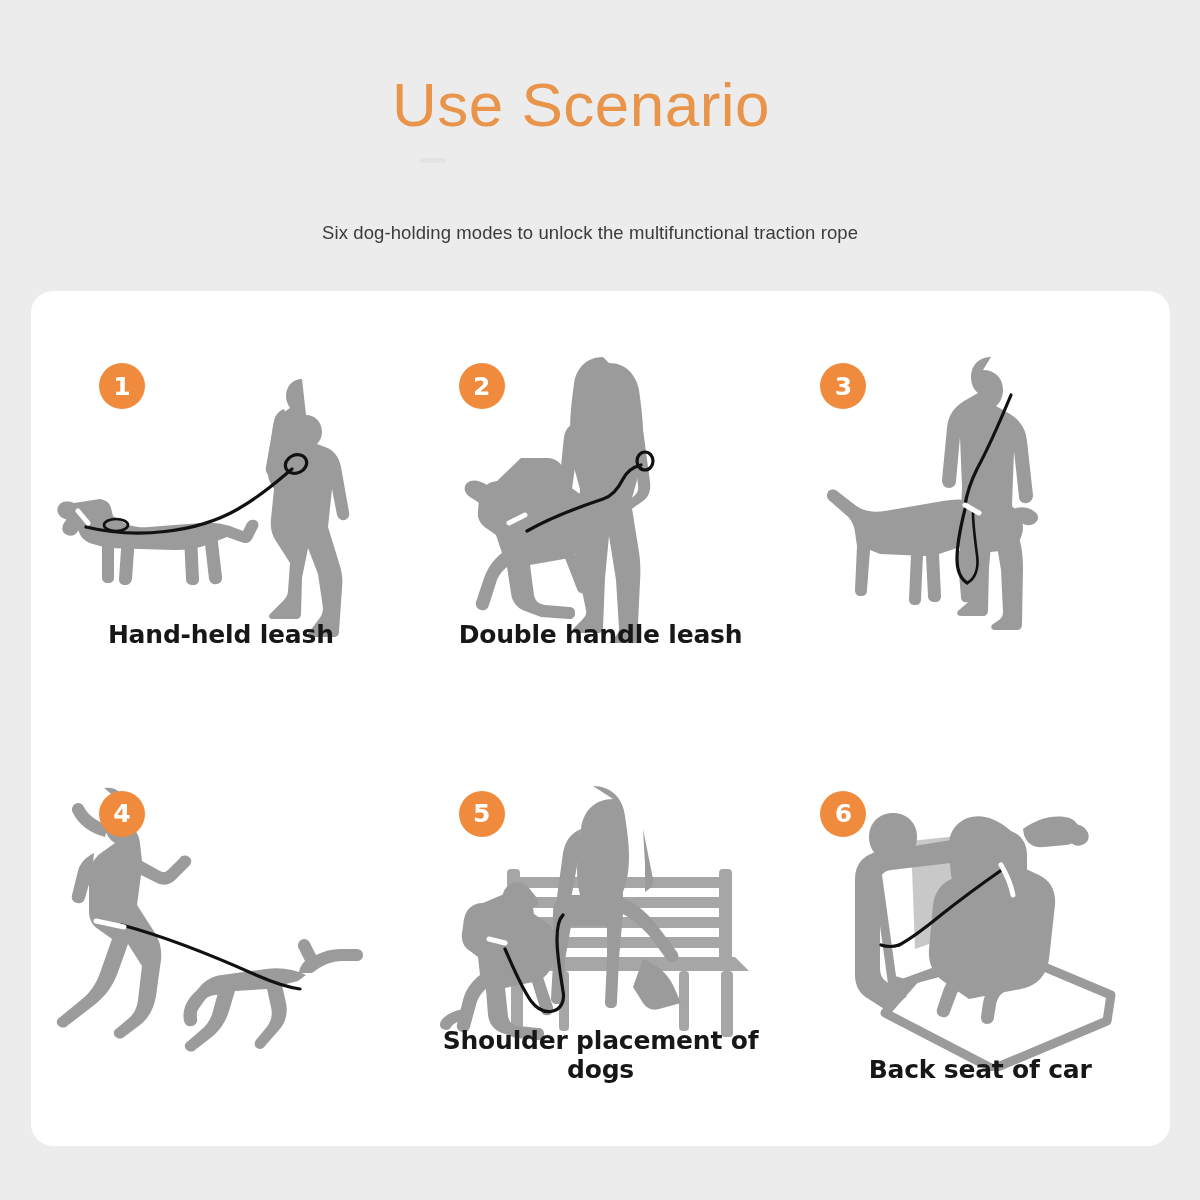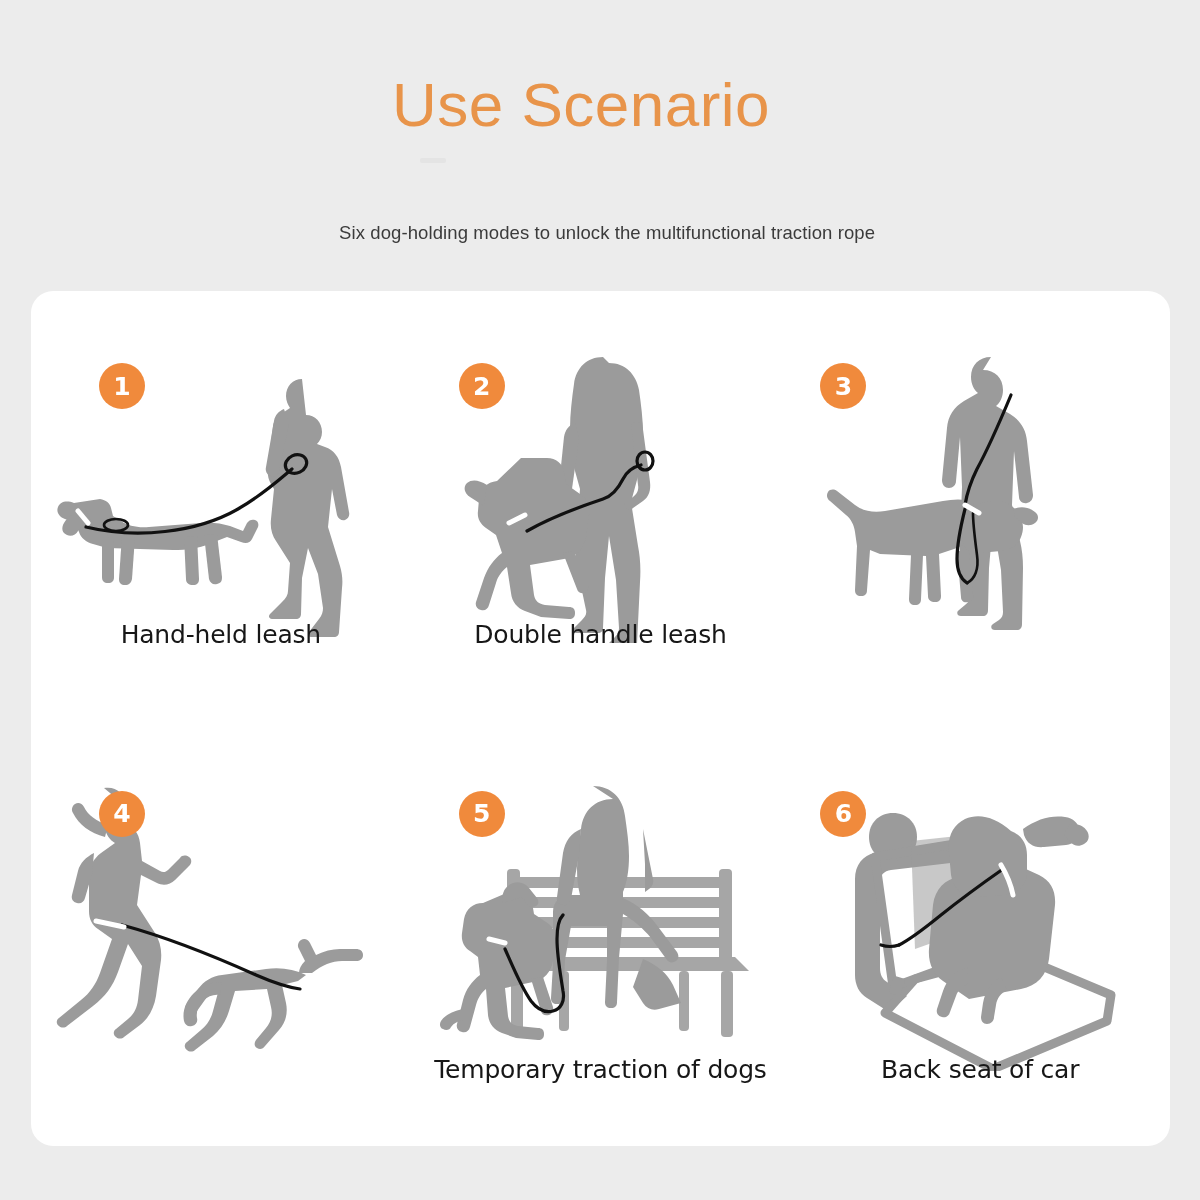--- a/index.html
+++ b/index.html
@@ -47,21 +47,20 @@
     position: absolute;
     top: 220px;
     left: 322px;
     width: 560px;
     font-size: 18.5px;
     font-weight: 400;
     color: #3b3b3b;
     line-height: 1.45;
     text-align: left;
     letter-spacing: 0.1px;
-    margin-left: 17px;
   }
 
   
   .card {
     position: absolute;
     top: 291px;
     left: 31px;
     width: 1139px;
     height: 855px;
     background: #ffffff;
@@ -116,21 +115,21 @@
   .panel:nth-child(2) .badge,
   .panel:nth-child(5) .badge { left: 48px; }
 
   .panel-label {
     position: absolute;
     bottom: 70px;
     left: 0;
     width: 100%;
     text-align: center;
     font-size: 25px;
-    font-weight: 400;
+    font-weight: 700;
     color: #171717;
     letter-spacing: -0.2px;
     font-family: "DejaVu Sans", sans-serif;
   }
   .panel:nth-child(4) .panel-label,
   .panel:nth-child(5) .panel-label,
   .panel:nth-child(6) .panel-label { bottom: 62px; }
 
   .sil { fill: #9b9b9b; }
   .sil-light { fill: #a6a6a6; }
@@ -348,21 +347,21 @@
             <path d="M68 122 c-2 -10 2 -17 10 -20 c6 -2 12 0 16 5 l8 10 c2 3 2 6 -1 8
                      c-3 2 -6 1 -8 -1 l-6 -8 z"></path>
             <path d="M28 228 c-10 2 -18 6 -22 12 c-2 3 -1 7 2 8 c3 2 7 1 8 -2 c3 -4 7 -6 12 -7 z"></path>
             <path d="M96 198 l10 32 c1 4 4 5 8 4 c3 -1 5 -4 4 -8 l-10 -30 z"></path>
           </g>
 
           <path class="leash" d="M70 168 C78 186 86 206 96 220 C102 228 110 232 118 230 C126 228 130 220 128 210 C126 196 122 176 122 158 C122 146 124 138 128 134"></path>
           <path class="collar" d="M54 158 l16 4"></path>
         </svg>
       </div>
-      <div class="panel-label">Temporary traction of dogs</div>
+      <div class="panel-label">Shoulder placement of dogs</div>
     </div>
 
     <div class="panel">
       <div class="badge">6</div>
       <div class="panel-art">
         <svg viewBox="0 0 330 290" xmlns="http://www.w3.org/2000/svg">
 
           <g>
             <path class="sil" d="M60 72 c-12 2 -20 12 -20 26 l0 96 c0 10 4 18 12 23 l22 14 l18 -16
                      l-20 -14 c-5 -3 -7 -8 -7 -14 l0 -86 c0 -7 4 -11 11 -12 l68 -8 l-4 -22 z"></path>

